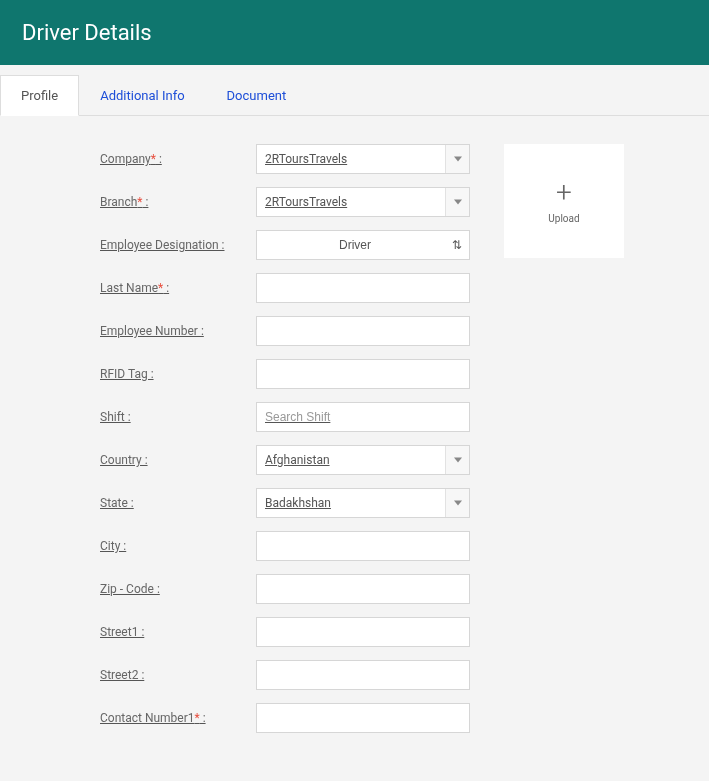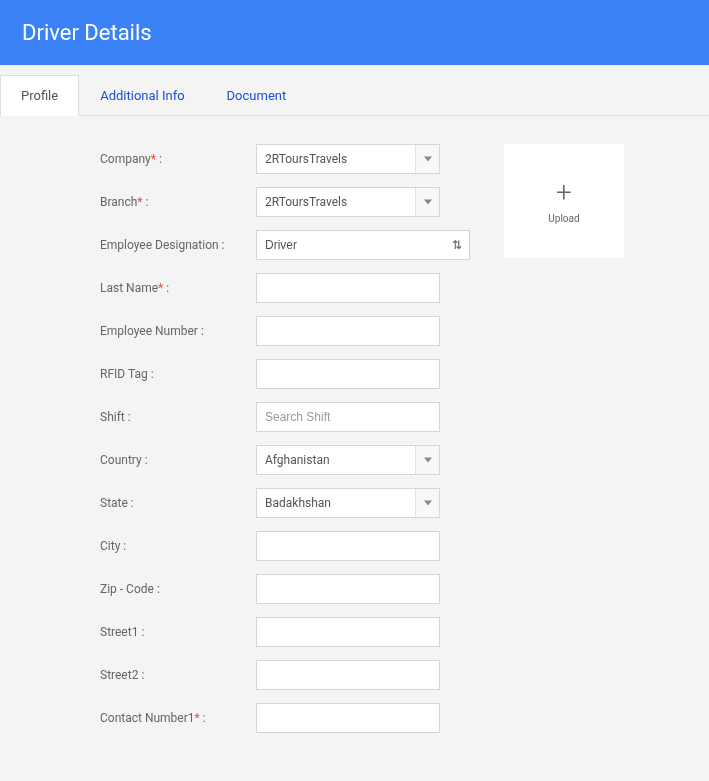--- a/index.html
+++ b/index.html
@@ -4,21 +4,21 @@
 <style>
   * { box-sizing: border-box; }
   body {
     margin: 0;
     font-family: -apple-system, BlinkMacSystemFont, "Segoe UI", Roboto, Arial, sans-serif;
     background: #f4f4f4;
     color: #555;
     font-size: 13px;
   }
   .header {
-    background: #3b82f6;
+    background: #0f766e;
     color: #fff;
     padding: 20px 22px;
     font-size: 22px;
     font-weight: 400;
   }
   .tabs {
     display: flex;
     border-bottom: 1px solid #ddd;
     background: #f4f4f4;
     padding-top: 9px;
@@ -47,34 +47,35 @@
     align-items: flex-start;
   }
   .form-section {
     flex: 0 0 auto;
   }
   .form-row {
     display: flex;
     align-items: center;
     margin-bottom: 13px;
     min-height: 28px;
+    text-decoration: underline;
   }
   .form-label {
     width: 156px;
     padding-right: 6px;
     font-size: 12px;
     color: #666;
     text-align: left;
     margin-left: 82px;
   }
   .req { color: #e74c3c; }
   .form-input,
   .form-select,
   .form-combo {
-    width: 184px;
+    width: 214px;
     height: 30px;
     border: 1px solid #d6d6d6;
     background: #fff;
     font-size: 12px;
     padding: 0 8px;
     color: #555;
   }
   .form-input::placeholder { color: #999; }
   .form-combo {
     display: flex;
@@ -100,20 +101,21 @@
   .native-select {
     width: 214px;
     height: 30px;
     border: 1px solid #d6d6d6;
     background: #fff;
     font-size: 12px;
     padding: 0 24px 0 8px;
     color: #555;
     -webkit-appearance: none;
     appearance: none;
+    text-align: center;
   }
   .select-wrap {
     position: relative;
     width: 214px;
   }
   .select-wrap .dbl-arrow {
     position: absolute;
     right: 8px;
     top: 50%;
     transform: translateY(-50%);

